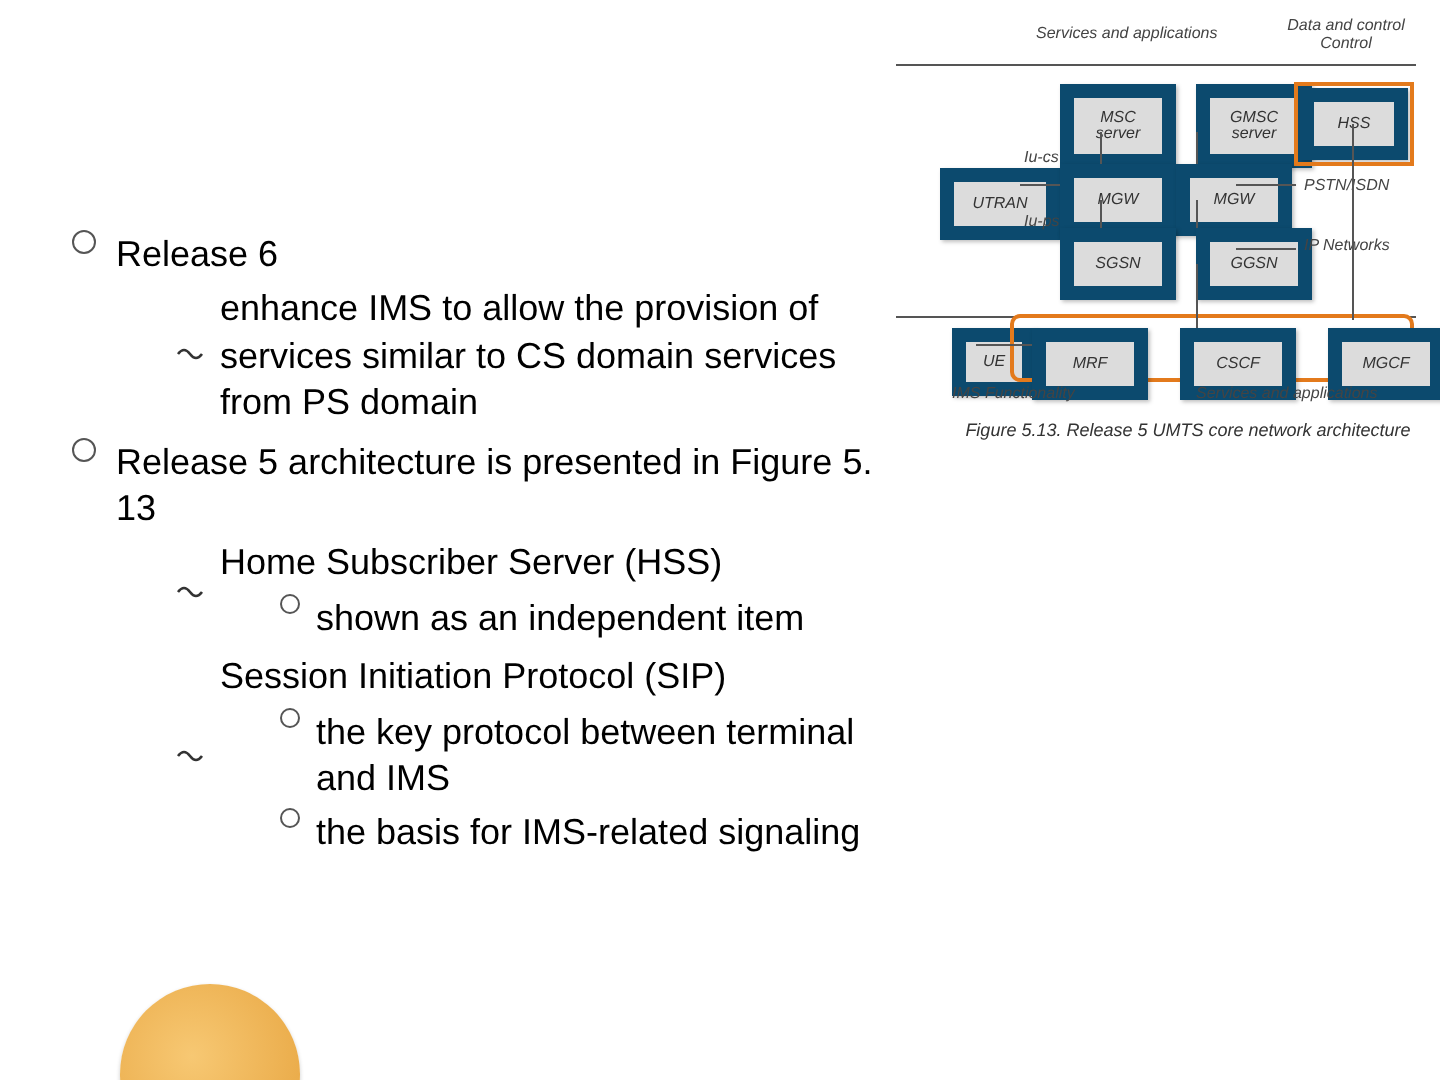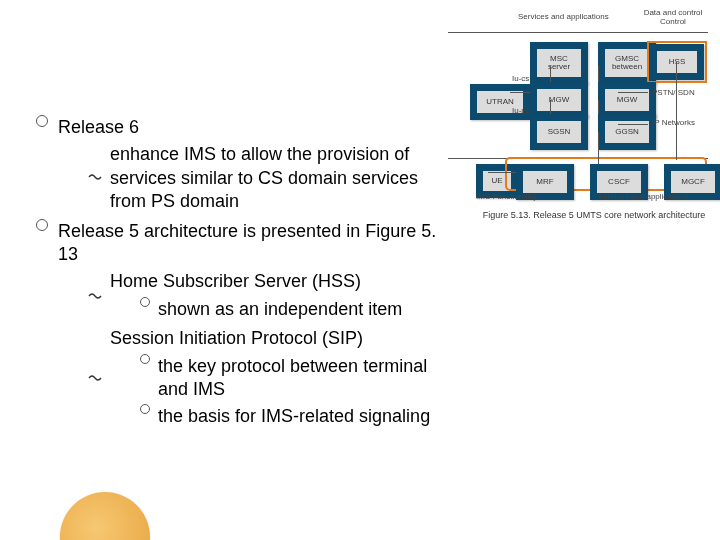--- a/index.html
+++ b/index.html
@@ -31,21 +31,21 @@
 
   .deco-circle{
     position:absolute;left:60px;bottom:-42px;
     width:90px;height:90px;border-radius:50%;
     background:radial-gradient(circle at 40% 40%, #f7c873, #e6a23c);
     box-shadow:0 1px 2px rgba(0,0,0,.2);
   }
 
   .figure{
     position:absolute;right:12px;top:6px;width:260px;
-    font-size:8px;color:#333;
+    font-size:8px;color:#333;font-style:italic;
   }
   .figure .box{
     background:#dcdcdc;border:7px solid #0c4a6e;padding:2px 3px;
     display:flex;align-items:center;justify-content:center;text-align:center;
     box-shadow:1px 1px 2px rgba(0,0,0,.25);
     line-height:1.05;
   }
   .figure .lbl{position:absolute;color:#444;font-size:8px}
   .row{position:absolute;display:flex}
   .orange{outline:2px solid #e37a1c;outline-offset:1px}
@@ -126,26 +126,26 @@
 <div class="figure" style="height:205px">
 
   <div class="hline" style="left:0;top:26px;width:260px"></div>
   <div class="hline" style="left:0;top:152px;width:260px"></div>
 
   <div class="lbl" style="left:70px;top:6px">Services and applications</div>
   <div class="lbl" style="left:195px;top:2px;width:60px;text-align:center">Data and control Control</div>
 
   <div class="row" style="left:82px;top:36px;gap:10px">
     <div class="box" style="width:38px;height:24px">MSC server</div>
-    <div class="box" style="width:38px;height:24px">GMSC between</div>
+    <div class="box" style="width:38px;height:24px">GMSC server</div>
   </div>
   <div class="box orange" style="position:absolute;left:202px;top:38px;width:34px;height:18px">HSS</div>
 
   <div class="box" style="position:absolute;left:22px;top:78px;width:40px;height:18px">UTRAN</div>
-  <div class="row" style="left:82px;top:76px;gap:10px">
+  <div class="row" style="left:82px;top:76px;">
     <div class="box" style="width:38px;height:18px">MGW</div>
     <div class="box" style="width:38px;height:18px">MGW</div>
   </div>
   <div class="lbl" style="left:204px;top:82px">PSTN/ISDN</div>
 
   <div class="lbl" style="left:64px;top:68px">Iu-cs</div>
   <div class="lbl" style="left:64px;top:100px">Iu-ps</div>
 
   <div class="row" style="left:82px;top:108px;gap:10px">
     <div class="box" style="width:38px;height:18px">SGSN</div>

